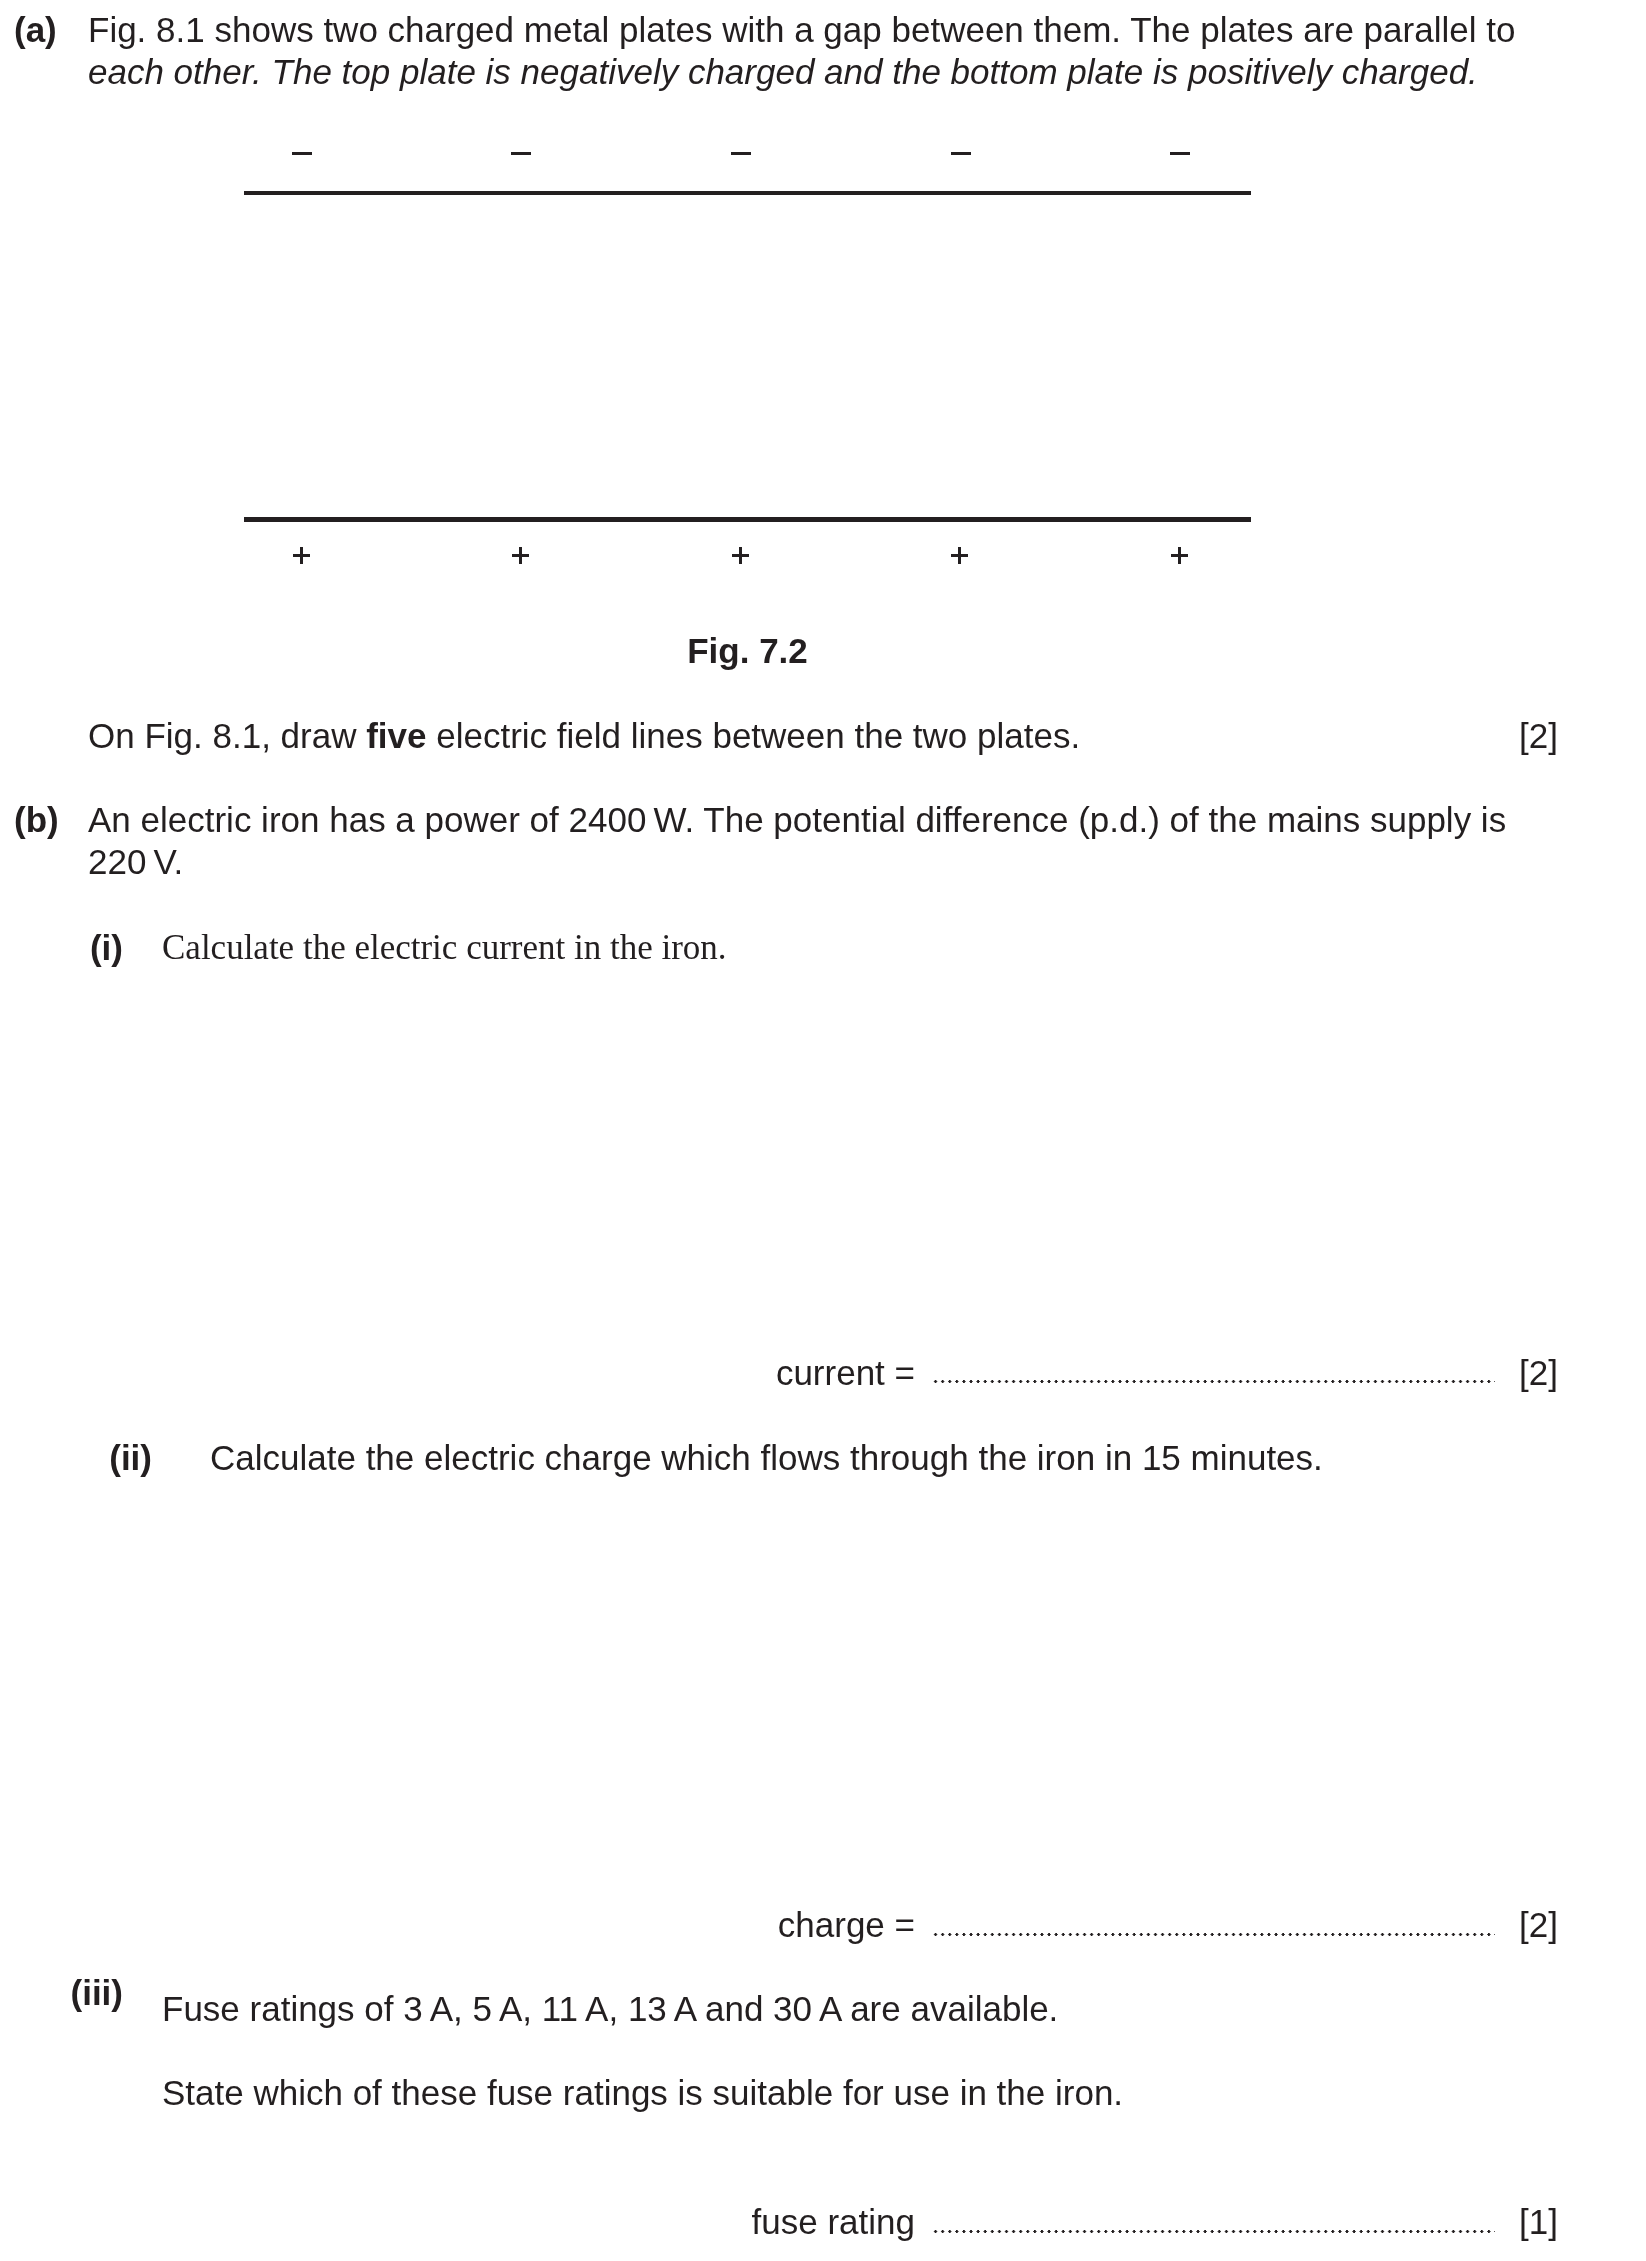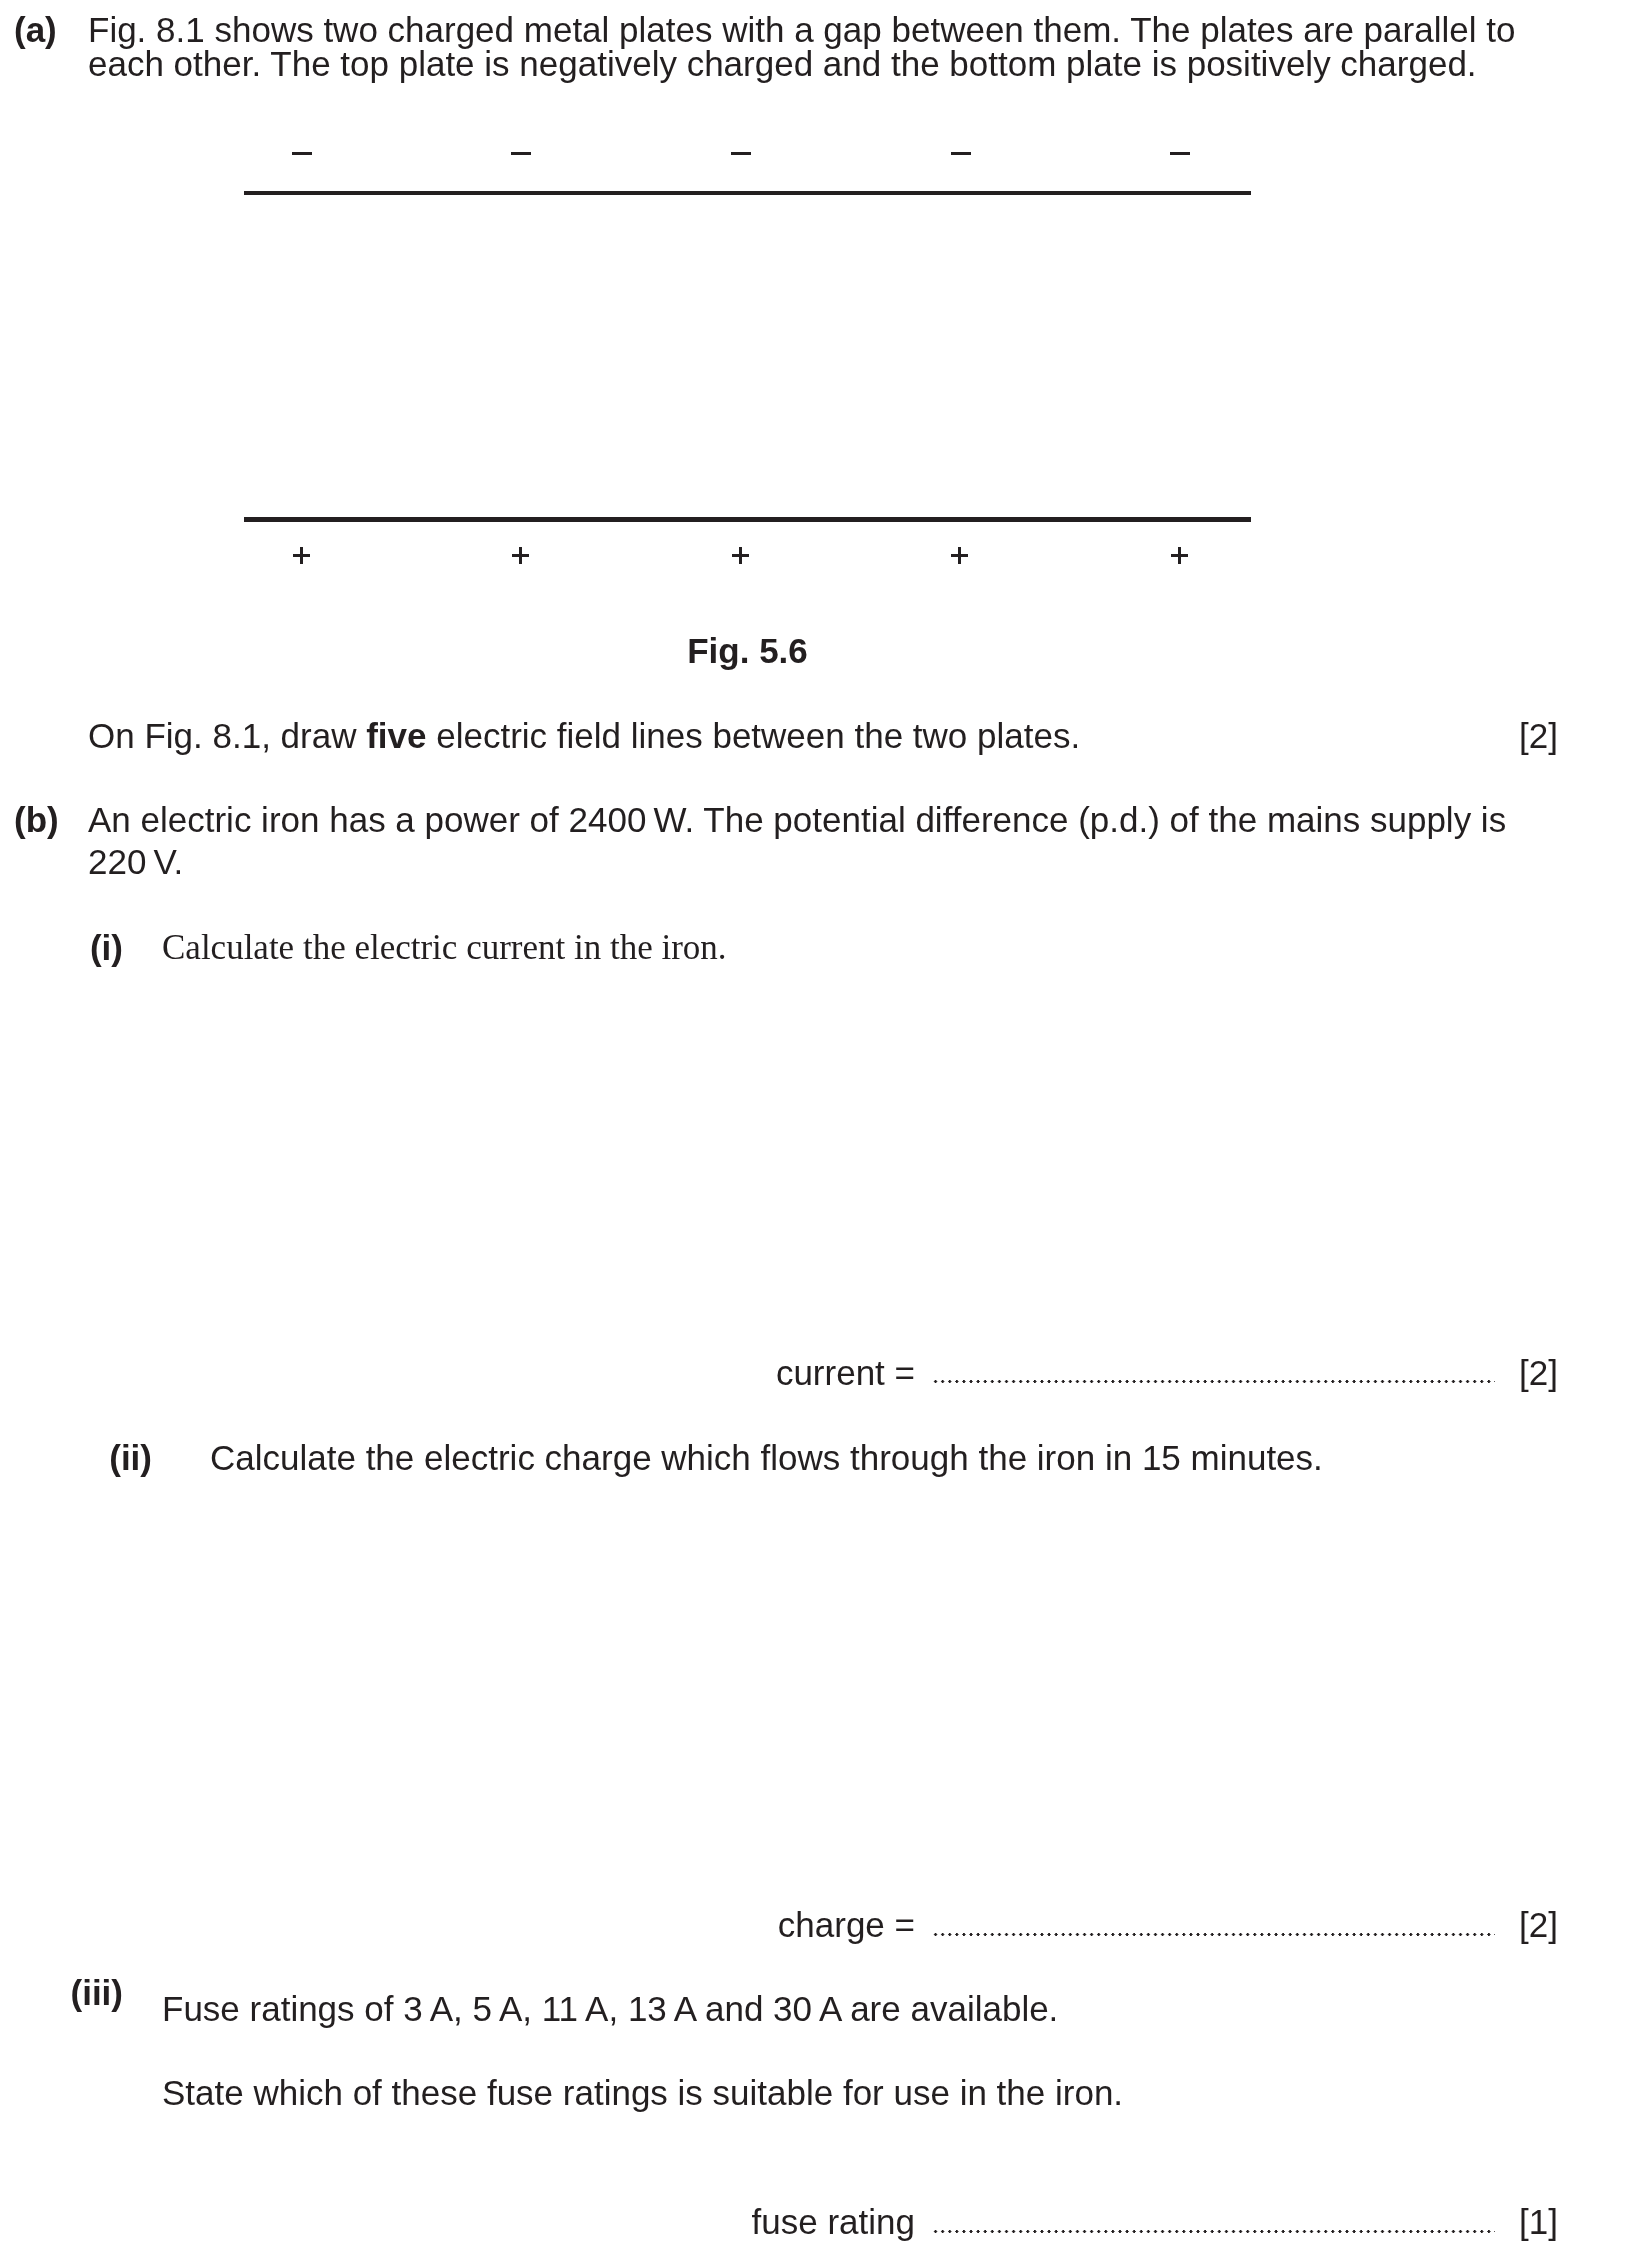--- a/index.html
+++ b/index.html
@@ -97,42 +97,42 @@
     background-size: 7.1px 3.1px;
     background-repeat: repeat-x;
     cursor: text;
   }
 </style>
 </head>
 <body>
 
 <div class="part-label" style="top:11.8px;">(a)</div>
 <div class="line body-text" style="top:11.8px;">Fig. 8.1 shows two charged metal plates with a gap between them. The plates are parallel to</div>
-<div class="line body-text" style="top:46px;">each other. The top plate is negatively charged and the bottom plate is positively charged.</div>
+<div class="line body-text" style="top:54px;font-style:italic;">each other. The top plate is negatively charged and the bottom plate is positively charged.</div>
 
 <div>
   <div>
     <div class="minus-sign" style="left:292px; top:152px;"></div>
     <div class="minus-sign" style="left:511px; top:152px;"></div>
     <div class="minus-sign" style="left:731px; top:152px;"></div>
     <div class="minus-sign" style="left:951px; top:152px;"></div>
     <div class="minus-sign" style="left:1170px; top:152px;"></div>
   </div>
   <div class="plate top"></div>
   <div style="position:absolute; left:244px; top:195px; width:1007px; height:322px;"></div>
   <div class="plate bottom"></div>
   <div>
     <div class="plus-sign" style="left:293px; top:547px;"></div>
     <div class="plus-sign" style="left:512px; top:547px;"></div>
     <div class="plus-sign" style="left:732px; top:547px;"></div>
     <div class="plus-sign" style="left:951px; top:547px;"></div>
     <div class="plus-sign" style="left:1171px; top:547px;"></div>
   </div>
 </div>
-<div class="fig-caption" style="top:633px;">Fig. 5.6</div>
+<div class="fig-caption" style="top:633px;">Fig. 7.2</div>
 
 <div class="line body-text" style="top:718px;"><span>On Fig. 8.1, draw </span><b>five</b><span> electric field lines between the two plates.</span></div>
 <div class="marks" style="top:718px;">[2]</div>
 
 <div class="part-label" style="top:802px;">(b)</div>
 <div class="line body-text" style="top:802px;">An electric iron has a power of 2400 W. The potential difference (p.d.) of the mains supply is</div>
 <div class="line body-text" style="top:844px;">220 V.</div>
 
 <div class="sub-label" style="top:930px;">(i)</div>
 <div class="line sub-text" style="top:930px;font-family:Liberation Serif, serif;">Calculate the electric current in the iron.</div>

